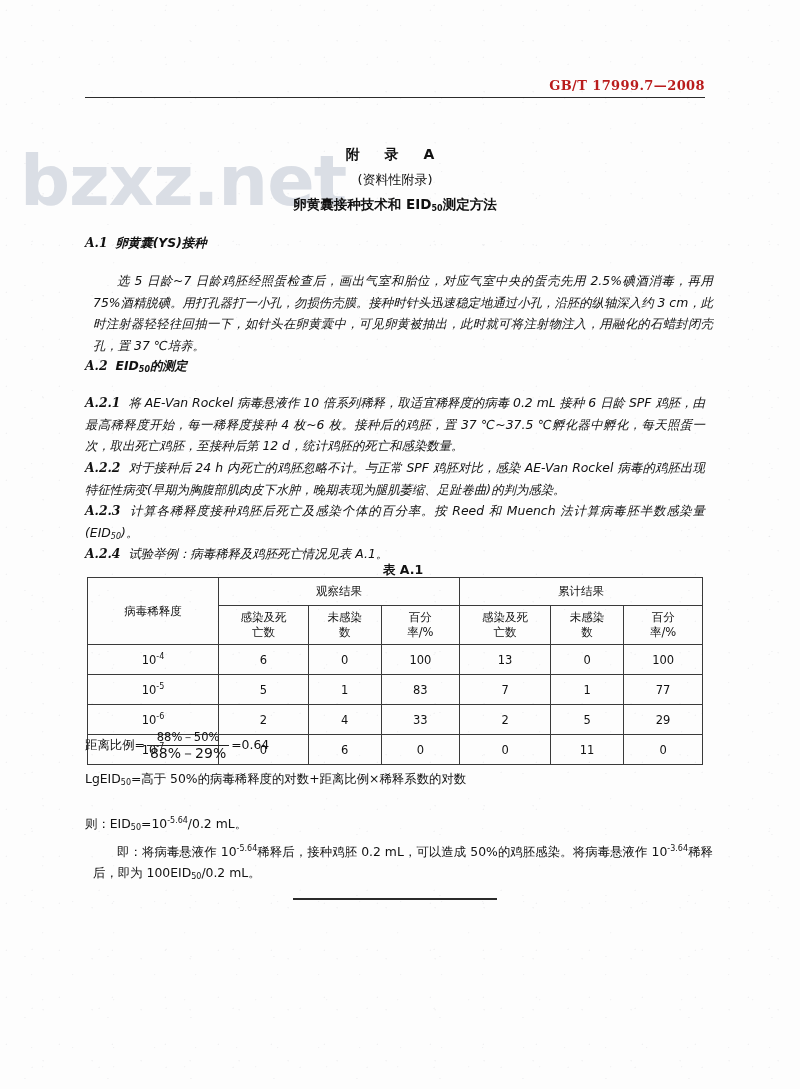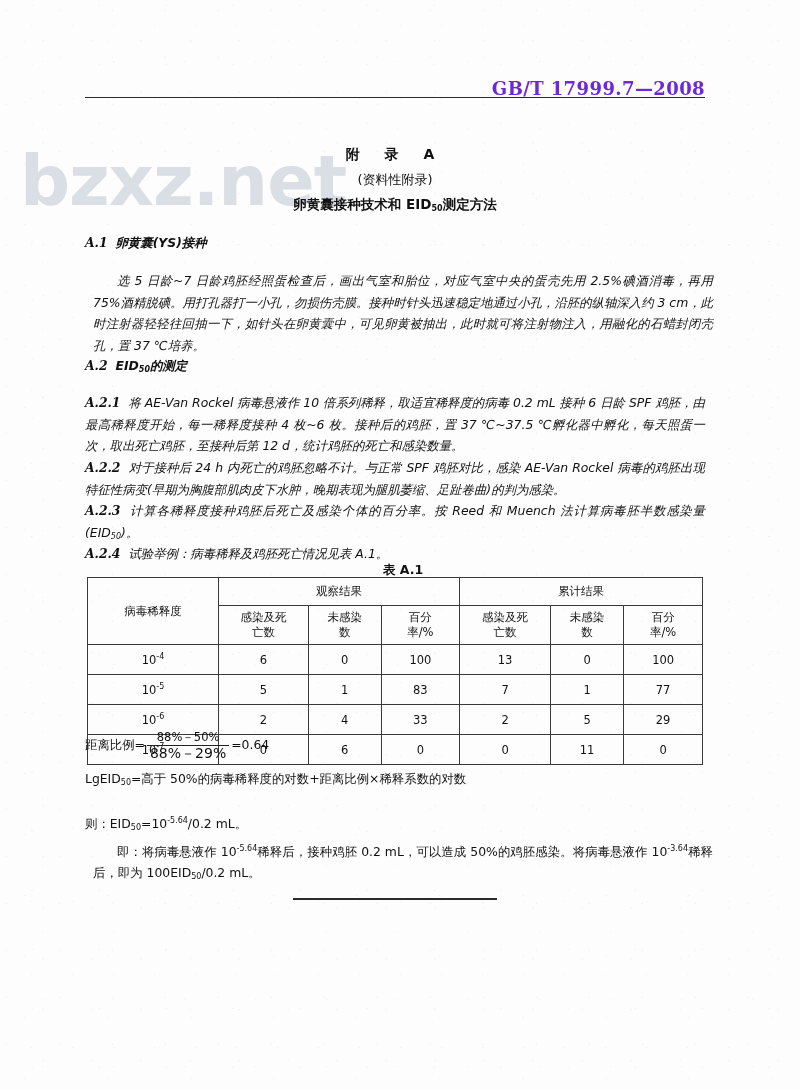--- a/index.html
+++ b/index.html
@@ -30,22 +30,22 @@
     background-size:53px 47px,67px 59px,41px 73px,83px 61px,49px 51px,71px 67px;
   }
   .content{
     position:absolute;
     left:85px;top:0;width:620px;height:100%;
   }
   
   .hdr{
     position:absolute;top:78px;right:0;
     font-family:"DejaVu Serif","Liberation Serif",serif;
-    font-weight:bold;font-size:18px;letter-spacing:.4px;
-    color:#6d28d9;
+    font-weight:bold;font-size:13px;letter-spacing:.4px;
+    color:#b91c1c;
   }
   .hdr-rule{
     position:absolute;top:97px;left:0;width:620px;height:1px;
     background:#2b2b2b;
   }
   
   .watermark{
     position:absolute;
     left:20px;top:140px;width:500px;
     font-family:"DejaVu Sans","Liberation Sans",sans-serif;

